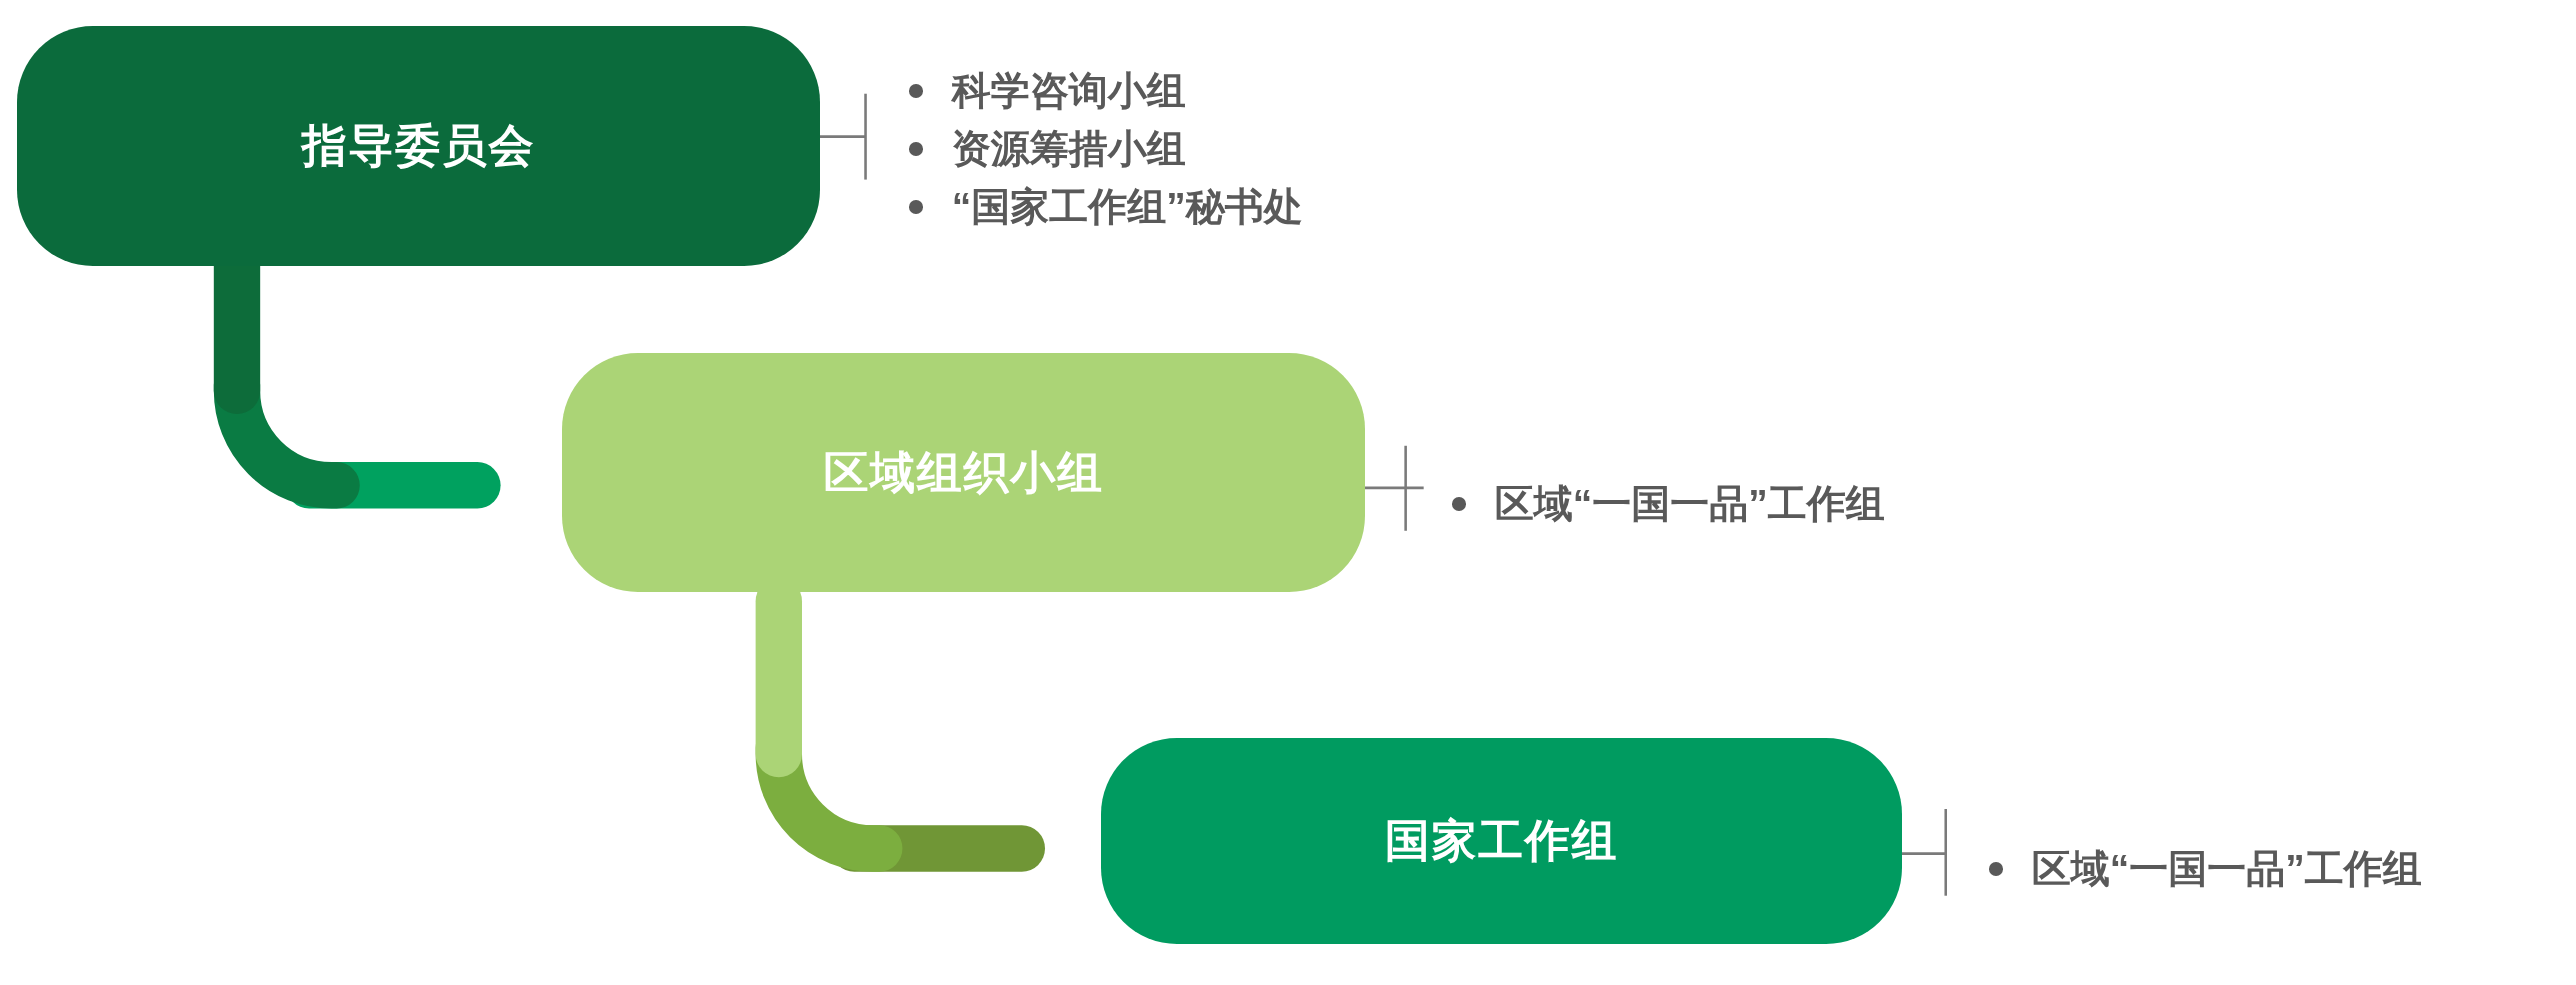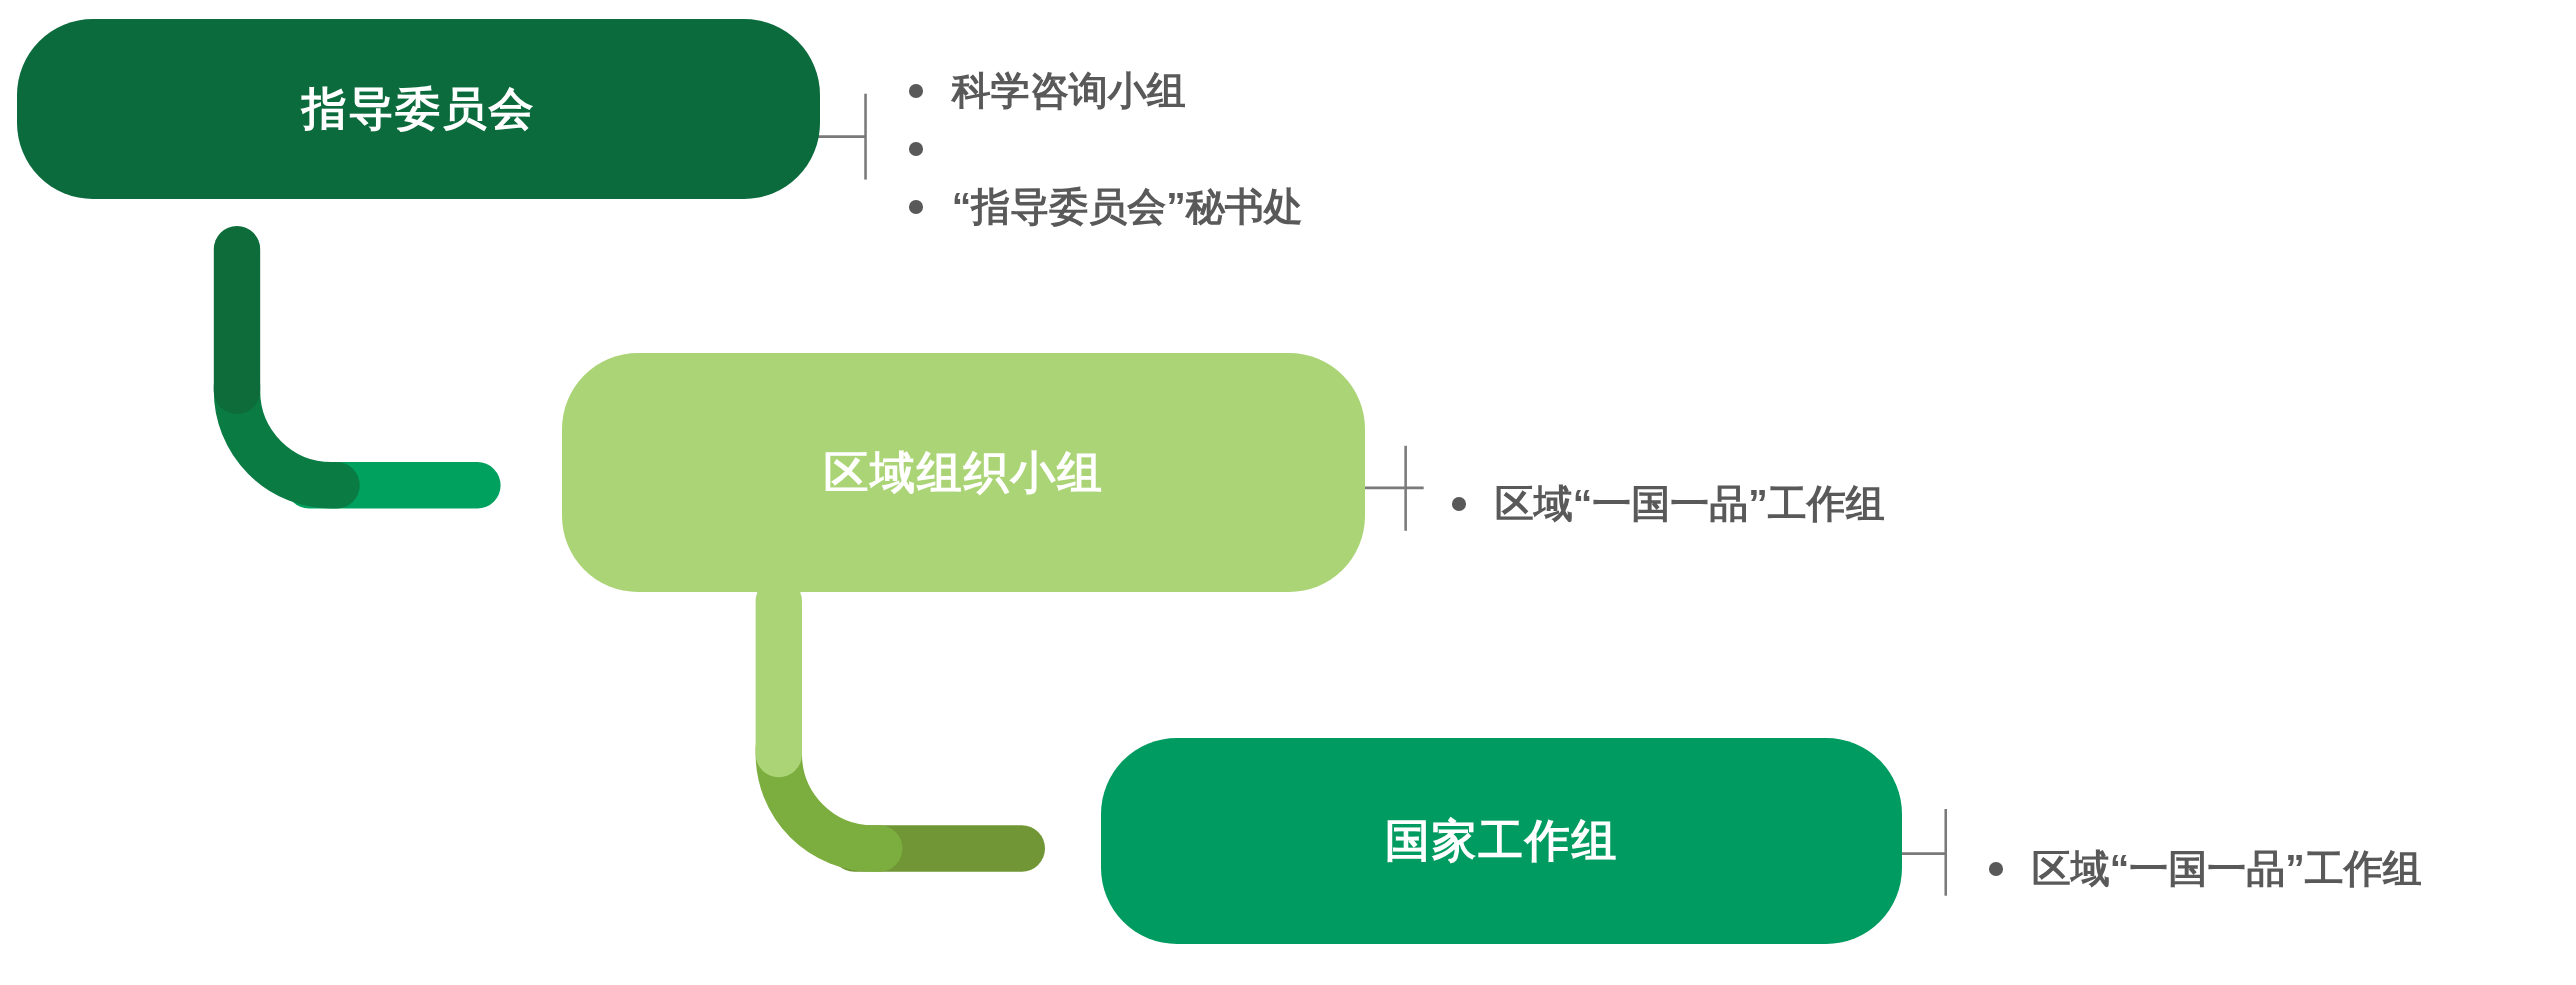--- a/index.html
+++ b/index.html
@@ -24,21 +24,21 @@
     display: flex;
     align-items: center;
     justify-content: center;
   }
   .org-box .box-title {
     font-size: 45px;
     font-weight: bold;
     letter-spacing: 1.7px;
     white-space: nowrap;
   }
-  #box-steering { left: 17px;   top: 19px;  width: 803px; height: 180px; font-family: Liberation Mono, monospace; }
+  #box-steering { left: 17px;   top: 26px;  width: 803px; height: 240px; font-family: Liberation Mono, monospace; }
   #box-regional { left: 562px;  top: 353px; width: 803px; height: 239px; }
   #box-national { left: 1101px; top: 738px; width: 801px; height: 206px; }
 
   .bullet-list {
     position: absolute;
     list-style: none;
     margin: 16px; padding: 0;
     font-size: 39px;
     font-weight: bold;
   }
@@ -105,24 +105,25 @@
     <span class="box-title" style="color: rgb(255, 255, 255);">国家工作组</span>
   </div>
 
   <ul class="bullet-list" id="list-steering" style="color: rgb(89, 89, 89);">
     <li>
       <span class="bullet-dot" style="background: rgb(89, 89, 89);"></span>
       <span>科学咨询小组</span>
     </li>
     <li>
       <span class="bullet-dot" style="background: rgb(89, 89, 89);"></span>
+      <span>资源筹措小组</span>
     </li>
     <li>
       <span class="bullet-dot" style="background: rgb(89, 89, 89);"></span>
-      <span>“指导委员会”秘书处</span>
+      <span>“国家工作组”秘书处</span>
     </li>
   </ul>
 
   <ul class="bullet-list" id="list-regional" style="color: rgb(89, 89, 89);">
     <li>
       <span class="bullet-dot" style="background: rgb(89, 89, 89);"></span>
       <span>区域“一国一品”工作组</span>
     </li>
   </ul>
 

